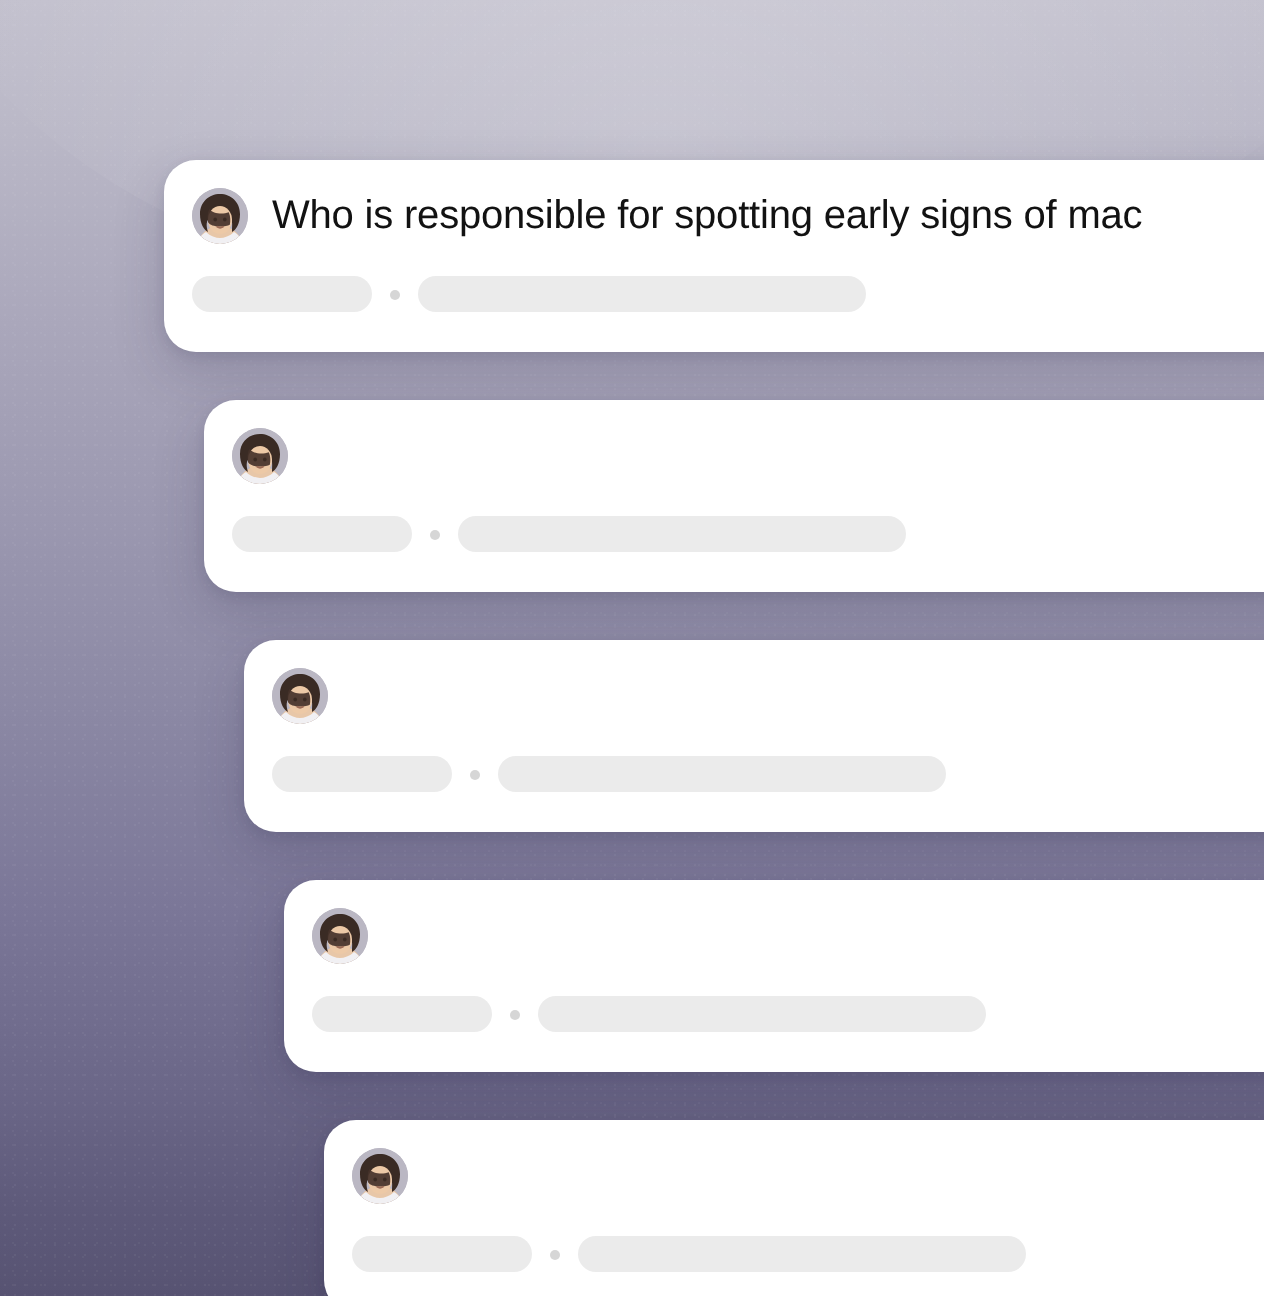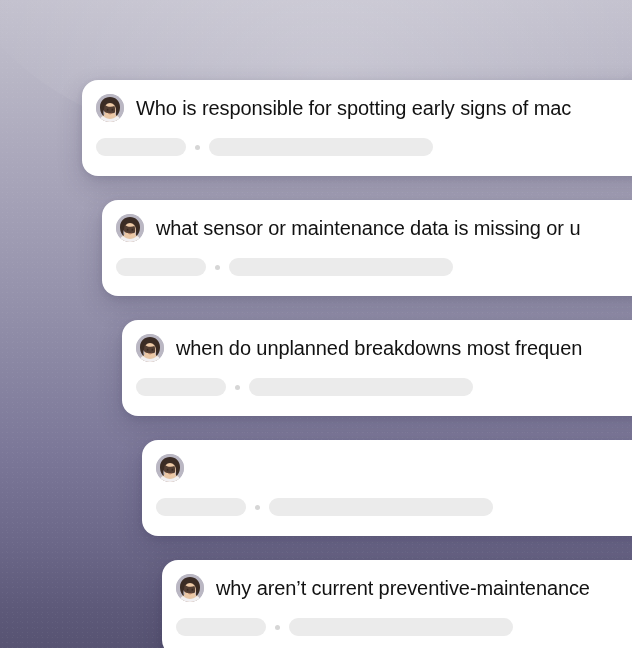--- a/index.html
+++ b/index.html
@@ -173,21 +173,20 @@
             <path d="M4 13c0-6 4.5-10 10-10s10 4 10 10c0 5-2 8-4 9 0-3 .5-6-1-8-2 2-7 2-10 1-2 1-2 4-1 7-2-1-4-4-4-9z" fill="#3a2b24"></path>
             <ellipse cx="14" cy="16" rx="6" ry="7" fill="#edc9a6"></ellipse>
             <path d="M8.6 10.5c1.8 2.2 6.4 3 9.8 1.6.9 2 .9 4.5.5 6.3-1 .6-2.7.9-4.9.9-3 0-5.1-.8-5.9-2-.6-2-.4-5 .5-6.8z" fill="#45322a" opacity=".92"></path>
             <ellipse cx="11.6" cy="15.7" rx=".9" ry="1" fill="#3a2a22"></ellipse>
             <ellipse cx="16.4" cy="15.7" rx=".9" ry="1" fill="#3a2a22"></ellipse>
             <path d="M12.6 19.4c.9.6 2 .6 2.9 0" stroke="#9c6a55" stroke-width=".9" fill="none" stroke-linecap="round"></path>
             <path d="M7 22c2 2 5 3 7 3s5-1 7-3c2.4 1.3 4 3.6 4 6.5H3C3 25.6 4.6 23.3 7 22z" fill="#f1f0f3"></path>
           </g>
         </svg>
       </span>
-      <span class="card-text">what sensor or maintenance data is missing or u</span>
     </div>
     <div class="skeleton-row">
       <span class="pill pill-short"></span>
       <span class="dot"></span>
       <span class="pill pill-long"></span>
     </div>
   </div>
 
   <div class="card" style="left:122px; top:320px;">
     <div class="card-row">
@@ -204,21 +203,20 @@
             <path d="M4 13c0-6 4.5-10 10-10s10 4 10 10c0 5-2 8-4 9 0-3 .5-6-1-8-2 2-7 2-10 1-2 1-2 4-1 7-2-1-4-4-4-9z" fill="#3a2b24"></path>
             <ellipse cx="14" cy="16" rx="6" ry="7" fill="#edc9a6"></ellipse>
             <path d="M8.6 10.5c1.8 2.2 6.4 3 9.8 1.6.9 2 .9 4.5.5 6.3-1 .6-2.7.9-4.9.9-3 0-5.1-.8-5.9-2-.6-2-.4-5 .5-6.8z" fill="#45322a" opacity=".92"></path>
             <ellipse cx="11.6" cy="15.7" rx=".9" ry="1" fill="#3a2a22"></ellipse>
             <ellipse cx="16.4" cy="15.7" rx=".9" ry="1" fill="#3a2a22"></ellipse>
             <path d="M12.6 19.4c.9.6 2 .6 2.9 0" stroke="#9c6a55" stroke-width=".9" fill="none" stroke-linecap="round"></path>
             <path d="M7 22c2 2 5 3 7 3s5-1 7-3c2.4 1.3 4 3.6 4 6.5H3C3 25.6 4.6 23.3 7 22z" fill="#f1f0f3"></path>
           </g>
         </svg>
       </span>
-      <span class="card-text">when do unplanned breakdowns most frequen</span>
     </div>
     <div class="skeleton-row">
       <span class="pill pill-short"></span>
       <span class="dot"></span>
       <span class="pill pill-long"></span>
     </div>
   </div>
 
   <div class="card" style="left:142px; top:440px;">
     <div class="card-row">
@@ -265,21 +263,20 @@
             <path d="M4 13c0-6 4.5-10 10-10s10 4 10 10c0 5-2 8-4 9 0-3 .5-6-1-8-2 2-7 2-10 1-2 1-2 4-1 7-2-1-4-4-4-9z" fill="#3a2b24"></path>
             <ellipse cx="14" cy="16" rx="6" ry="7" fill="#edc9a6"></ellipse>
             <path d="M8.6 10.5c1.8 2.2 6.4 3 9.8 1.6.9 2 .9 4.5.5 6.3-1 .6-2.7.9-4.9.9-3 0-5.1-.8-5.9-2-.6-2-.4-5 .5-6.8z" fill="#45322a" opacity=".92"></path>
             <ellipse cx="11.6" cy="15.7" rx=".9" ry="1" fill="#3a2a22"></ellipse>
             <ellipse cx="16.4" cy="15.7" rx=".9" ry="1" fill="#3a2a22"></ellipse>
             <path d="M12.6 19.4c.9.6 2 .6 2.9 0" stroke="#9c6a55" stroke-width=".9" fill="none" stroke-linecap="round"></path>
             <path d="M7 22c2 2 5 3 7 3s5-1 7-3c2.4 1.3 4 3.6 4 6.5H3C3 25.6 4.6 23.3 7 22z" fill="#f1f0f3"></path>
           </g>
         </svg>
       </span>
-      <span class="card-text">why aren’t current preventive-maintenance</span>
     </div>
     <div class="skeleton-row">
       <span class="pill pill-short"></span>
       <span class="dot"></span>
       <span class="pill pill-long"></span>
     </div>
   </div>
 </div>
 
 </body></html>

